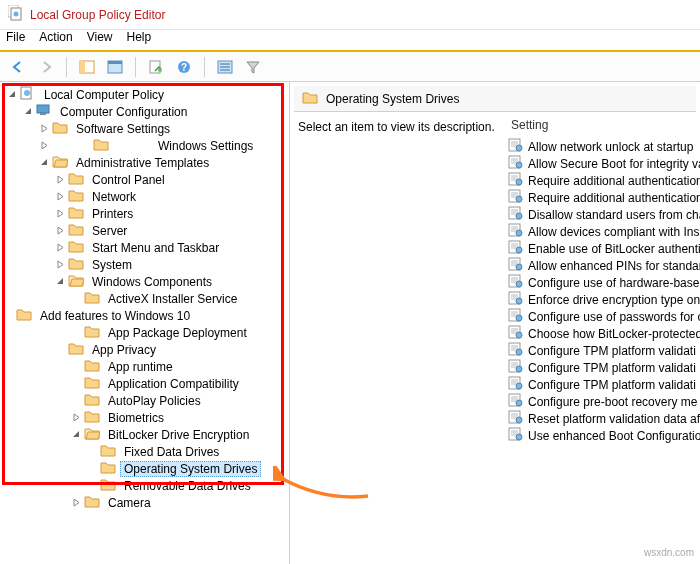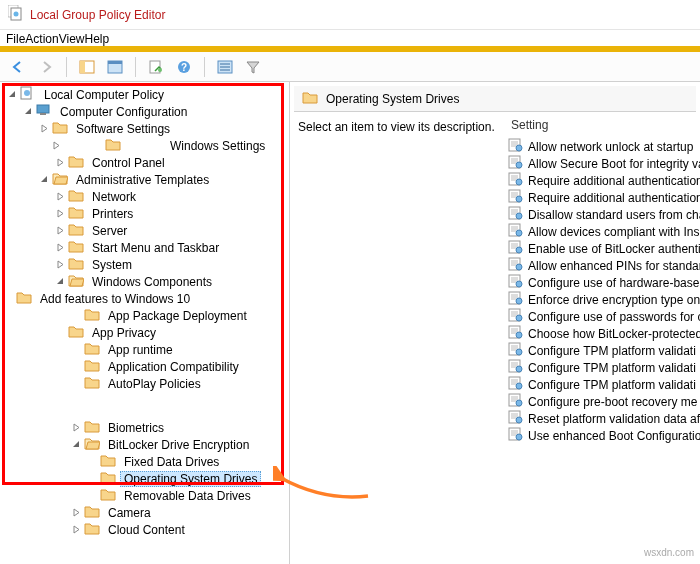--- a/index.html
+++ b/index.html
@@ -1,19 +1,19 @@
 <!DOCTYPE html>
 <html><head>
 <meta charset="utf-8">
 <style>
 * { box-sizing: border-box; margin: 0; padding: 0; font-family: "Segoe UI", Tahoma, sans-serif; }
 body { width: 700px; height: 564px; background: #fff; overflow: hidden; font-size: 12px; position: relative; }
 .titlebar { height: 30px; display: flex; align-items: center; padding: 0 8px; border-bottom: 1px solid #e5e5e5; color: #b91c1c; }
 .titlebar .icon { margin-right: 6px; }
-.menubar { height: 22px; display: flex; align-items: flex-end; padding: 0 6px; border-bottom: 6px solid #eab308; }
+.menubar { height: 22px; display: flex; align-items: flex-start; padding: 0 6px; gap: 14px; border-bottom: 2px solid #eab308; }
 .menubar span { color: #000; cursor: default; }
 .toolbar { height: 30px; display: flex; align-items: center; padding: 0 6px; gap: 4px; border-bottom: 1px solid #d0d0d0; background: #fcfcfc; }
 .toolbtn { width: 24px; height: 24px; display: flex; align-items: center; justify-content: center; cursor: default; border: 1px solid transparent; }
 .tb-sep { width: 1px; height: 20px; background: #d0d0d0; margin: 0 4px; }
 .content { display: flex; height: calc(100% - 82px); position: relative; }
 .tree { width: 290px; border-right: 1px solid #d0d0d0; overflow: hidden; position: relative; padding-top: 4px; }
 .redbox { position: absolute; left: 2px; top: 83px; width: 282px; height: 402px; border: 3px solid #ff0000; pointer-events: none; z-index: 5; }
 .node { display: flex; align-items: center; height: 17px; cursor: default; white-space: nowrap; }
 .node.selected .label { background: #cde8ff; border: 1px dotted #5aa0d8; padding: 0 3px; }
 .expander { width: 16px; display: flex; align-items: center; justify-content: center; color: #888; }
@@ -148,41 +148,30 @@
           <span class="expander">
             <svg width="9" height="9">
               <path d="M2 1 L7 4.5 L2 8 Z" fill="none" stroke="#888"></path>
             </svg>
           </span>
           <span><svg class="folder-icon" width="16" height="14">
               <path d="M1 3 L6 3 L8 5 L15 5 L15 13 L1 13 Z" fill="#f8d58b" stroke="#d99a3a"></path>
             </svg></span>
           <span class="label">Software Settings</span>
         </div>
-        <div class="node" style="padding-left: 48px; gap: 41px;">
+        <div class="node" style="padding-left: 36px; gap: 41px;">
           <span class="expander">
             <svg width="9" height="9">
               <path d="M2 1 L7 4.5 L2 8 Z" fill="none" stroke="#888"></path>
             </svg>
           </span>
           <span><svg class="folder-icon" width="16" height="14">
               <path d="M1 3 L6 3 L8 5 L15 5 L15 13 L1 13 Z" fill="#f8d58b" stroke="#d99a3a"></path>
             </svg></span>
           <span class="label">Windows Settings</span>
-        </div>
-        <div class="node" style="padding-left: 52px;">
-          <span class="expander">
-            <svg width="9" height="9">
-              <path d="M2 1 L7 4.5 L2 8 Z" fill="none" stroke="#888"></path>
-            </svg>
-          </span>
-          <span><svg class="folder-icon" width="16" height="14">
-              <path d="M1 3 L6 3 L8 5 L15 5 L15 13 L1 13 Z" fill="#f8d58b" stroke="#d99a3a"></path>
-            </svg></span>
-          <span class="label">Control Panel</span>
         </div>
         <div class="node" style="padding-left: 36px;">
           <span class="expander">
             <svg width="9" height="9">
               <path d="M7 1 L1 7 L7 7 Z" fill="#666"></path>
             </svg>
           </span>
           <span><svg class="folder-icon" width="16" height="14">
               <path d="M1 3 L6 3 L8 5 L15 5 L15 13 L1 13 Z" fill="#fce9b8" stroke="#d99a3a"></path>
               <path d="M2 13 L4 6 L16 6 L14 13 Z" fill="#f8d58b" stroke="#d99a3a"></path>
@@ -191,20 +180,31 @@
         </div>
         <div class="node" style="padding-left: 52px;">
           <span class="expander">
             <svg width="9" height="9">
               <path d="M2 1 L7 4.5 L2 8 Z" fill="none" stroke="#888"></path>
             </svg>
           </span>
           <span><svg class="folder-icon" width="16" height="14">
               <path d="M1 3 L6 3 L8 5 L15 5 L15 13 L1 13 Z" fill="#f8d58b" stroke="#d99a3a"></path>
             </svg></span>
+          <span class="label">Control Panel</span>
+        </div>
+        <div class="node" style="padding-left: 52px;">
+          <span class="expander">
+            <svg width="9" height="9">
+              <path d="M2 1 L7 4.5 L2 8 Z" fill="none" stroke="#888"></path>
+            </svg>
+          </span>
+          <span><svg class="folder-icon" width="16" height="14">
+              <path d="M1 3 L6 3 L8 5 L15 5 L15 13 L1 13 Z" fill="#f8d58b" stroke="#d99a3a"></path>
+            </svg></span>
           <span class="label">Network</span>
         </div>
         <div class="node" style="padding-left: 52px;">
           <span class="expander">
             <svg width="9" height="9">
               <path d="M2 1 L7 4.5 L2 8 Z" fill="none" stroke="#888"></path>
             </svg>
           </span>
           <span><svg class="folder-icon" width="16" height="14">
               <path d="M1 3 L6 3 L8 5 L15 5 L15 13 L1 13 Z" fill="#f8d58b" stroke="#d99a3a"></path>
@@ -249,20 +249,27 @@
             <svg width="9" height="9">
               <path d="M7 1 L1 7 L7 7 Z" fill="#666"></path>
             </svg>
           </span>
           <span><svg class="folder-icon" width="16" height="14">
               <path d="M1 3 L6 3 L8 5 L15 5 L15 13 L1 13 Z" fill="#fce9b8" stroke="#d99a3a"></path>
               <path d="M2 13 L4 6 L16 6 L14 13 Z" fill="#f8d58b" stroke="#d99a3a"></path>
             </svg></span>
           <span class="label">Windows Components</span>
         </div>
+        <div class="node" style="padding-left: 68px;">
+          <span class="expander none"></span>
+          <span><svg class="folder-icon" width="16" height="14">
+              <path d="M1 3 L6 3 L8 5 L15 5 L15 13 L1 13 Z" fill="#f8d58b" stroke="#d99a3a"></path>
+            </svg></span>
+          <span class="label">ActiveX Installer Service</span>
+        </div>
         <div class="node" style="">
           <span class="expander none"></span>
           <span><svg class="folder-icon" width="16" height="14">
               <path d="M1 3 L6 3 L8 5 L15 5 L15 13 L1 13 Z" fill="#f8d58b" stroke="#d99a3a"></path>
             </svg></span>
           <span class="label">Add features to Windows 10</span>
         </div>
         <div class="node" style="padding-left: 68px;">
           <span class="expander none"></span>
           <span><svg class="folder-icon" width="16" height="14">
@@ -291,21 +298,21 @@
             </svg></span>
           <span class="label">Application Compatibility</span>
         </div>
         <div class="node" style="padding-left: 68px;">
           <span class="expander none"></span>
           <span><svg class="folder-icon" width="16" height="14">
               <path d="M1 3 L6 3 L8 5 L15 5 L15 13 L1 13 Z" fill="#f8d58b" stroke="#d99a3a"></path>
             </svg></span>
           <span class="label">AutoPlay Policies</span>
         </div>
-        <div class="node" style="padding-left: 68px; margin-top: 27px;">
+        <div class="node" style="padding-left: 68px;">
           <span class="expander">
             <svg width="9" height="9">
               <path d="M2 1 L7 4.5 L2 8 Z" fill="none" stroke="#888"></path>
             </svg>
           </span>
           <span><svg class="folder-icon" width="16" height="14">
               <path d="M1 3 L6 3 L8 5 L15 5 L15 13 L1 13 Z" fill="#f8d58b" stroke="#d99a3a"></path>
             </svg></span>
           <span class="label">Biometrics</span>
         </div>
@@ -345,31 +352,20 @@
         <div class="node" style="padding-left: 68px;">
           <span class="expander">
             <svg width="9" height="9">
               <path d="M2 1 L7 4.5 L2 8 Z" fill="none" stroke="#888"></path>
             </svg>
           </span>
           <span><svg class="folder-icon" width="16" height="14">
               <path d="M1 3 L6 3 L8 5 L15 5 L15 13 L1 13 Z" fill="#f8d58b" stroke="#d99a3a"></path>
             </svg></span>
           <span class="label">Camera</span>
-        </div>
-        <div class="node" style="padding-left: 68px;">
-          <span class="expander">
-            <svg width="9" height="9">
-              <path d="M2 1 L7 4.5 L2 8 Z" fill="none" stroke="#888"></path>
-            </svg>
-          </span>
-          <span><svg class="folder-icon" width="16" height="14">
-              <path d="M1 3 L6 3 L8 5 L15 5 L15 13 L1 13 Z" fill="#f8d58b" stroke="#d99a3a"></path>
-            </svg></span>
-          <span class="label">Cloud Content</span>
         </div>
       </div>
   </div>
 
   <div class="right">
     <div class="right-header">
       <span><svg class="folder-icon" width="16" height="14">
             <path d="M1 3 L6 3 L8 5 L15 5 L15 13 L1 13 Z" fill="#f8d58b" stroke="#d99a3a"></path>
           </svg></span>
       <span>Operating System Drives</span>

